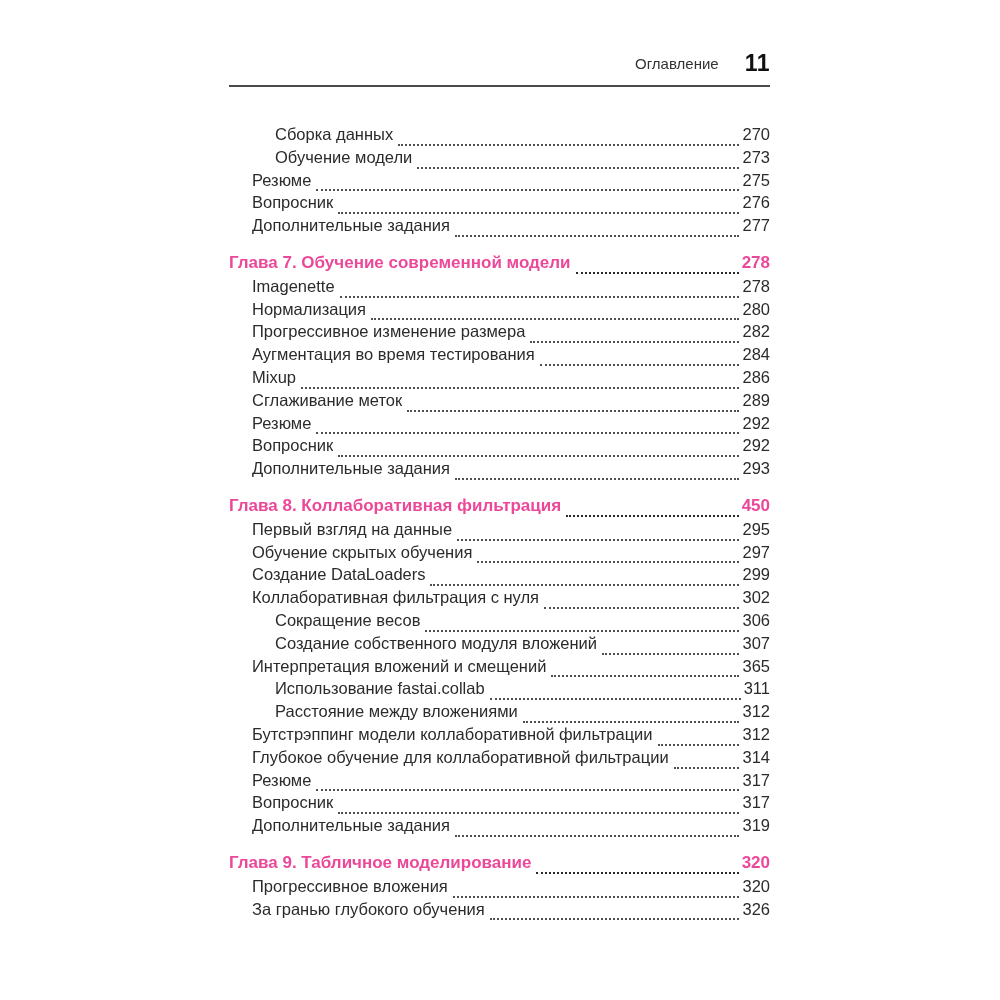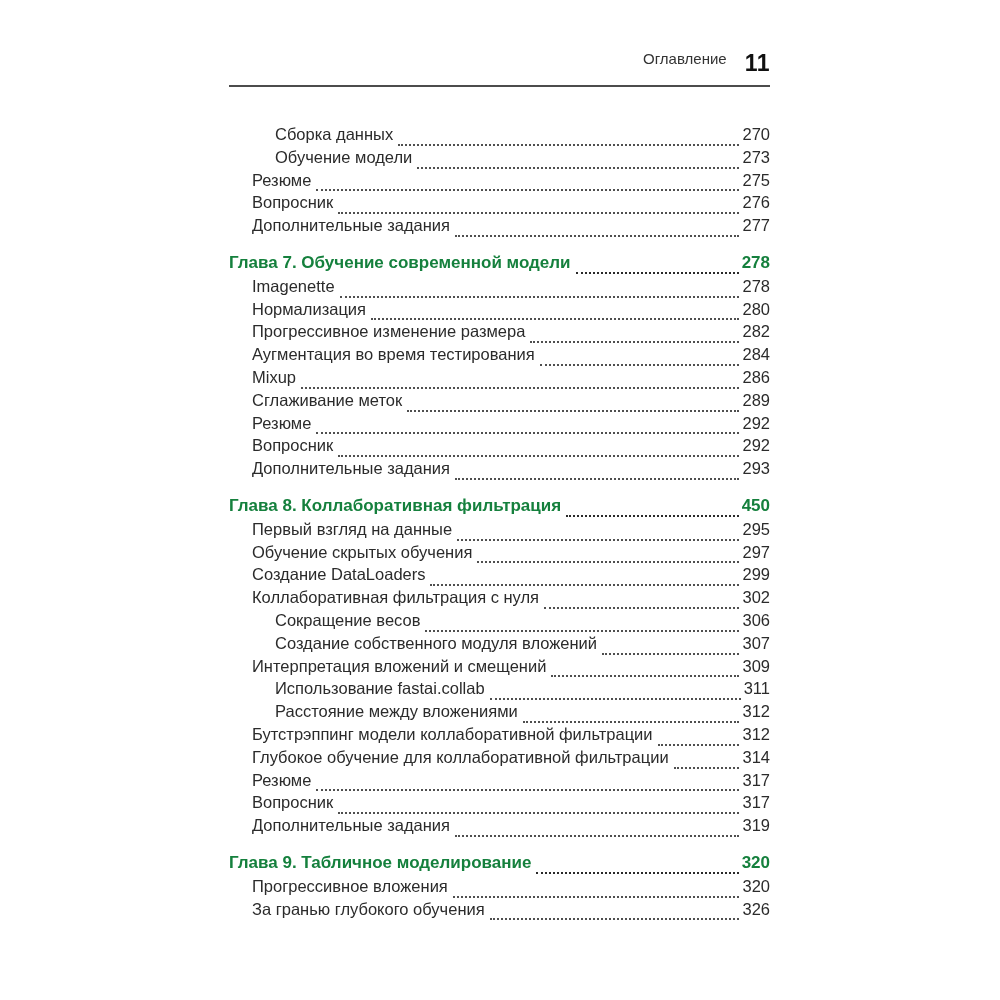--- a/index.html
+++ b/index.html
@@ -17,22 +17,22 @@
   }
   .page {
     position: absolute;
     left: 229px;
     top: 50px;
     width: 541px;
   }
   .page-header {
     display: flex;
     justify-content: flex-end;
-    align-items: flex-start;
-    gap: 18px;
+    align-items: center;
+    gap: 26px;
     border-bottom: 2px solid #4c4c4c;
     padding-bottom: 8px;
   }
   .page-header .running-title {
     font-size: 15px;
     color: #333333;
   }
   .page-header .folio {
     font-weight: 700;
     font-size: 23px;
@@ -60,21 +60,21 @@
   }
   .toc-row .page-num {
     flex: 0 0 auto;
     text-align: right;
   }
   .toc-row.level-1 { padding-left: 23px; }
   .toc-row.level-2 { padding-left: 46px; }
   .toc-row.chapter {
     font-weight: 700;
     font-size: 17px;
-    color: #15803d;
+    color: #ec4899;
     margin-top: 15px;
   }
   .toc-row.chapter .dots {
     border-bottom: 2.6px dotted #2a2a2a;
     margin-bottom: 0.5px;
   }
 </style>
 </head>
 <body>
 
@@ -190,21 +190,21 @@
         <span class="page-num">306</span>
       </div>
       <div class="toc-row level-2">
         <span class="title">Создание собственного модуля вложений</span>
         <span class="dots"></span>
         <span class="page-num">307</span>
       </div>
       <div class="toc-row level-1">
         <span class="title">Интерпретация вложений и смещений</span>
         <span class="dots"></span>
-        <span class="page-num">309</span>
+        <span class="page-num">365</span>
       </div>
       <div class="toc-row level-2">
         <span class="title">Использование fastai.collab</span>
         <span class="dots"></span>
         <span class="page-num">311</span>
       </div>
       <div class="toc-row level-2">
         <span class="title">Расстояние между вложениями</span>
         <span class="dots"></span>
         <span class="page-num">312</span>

